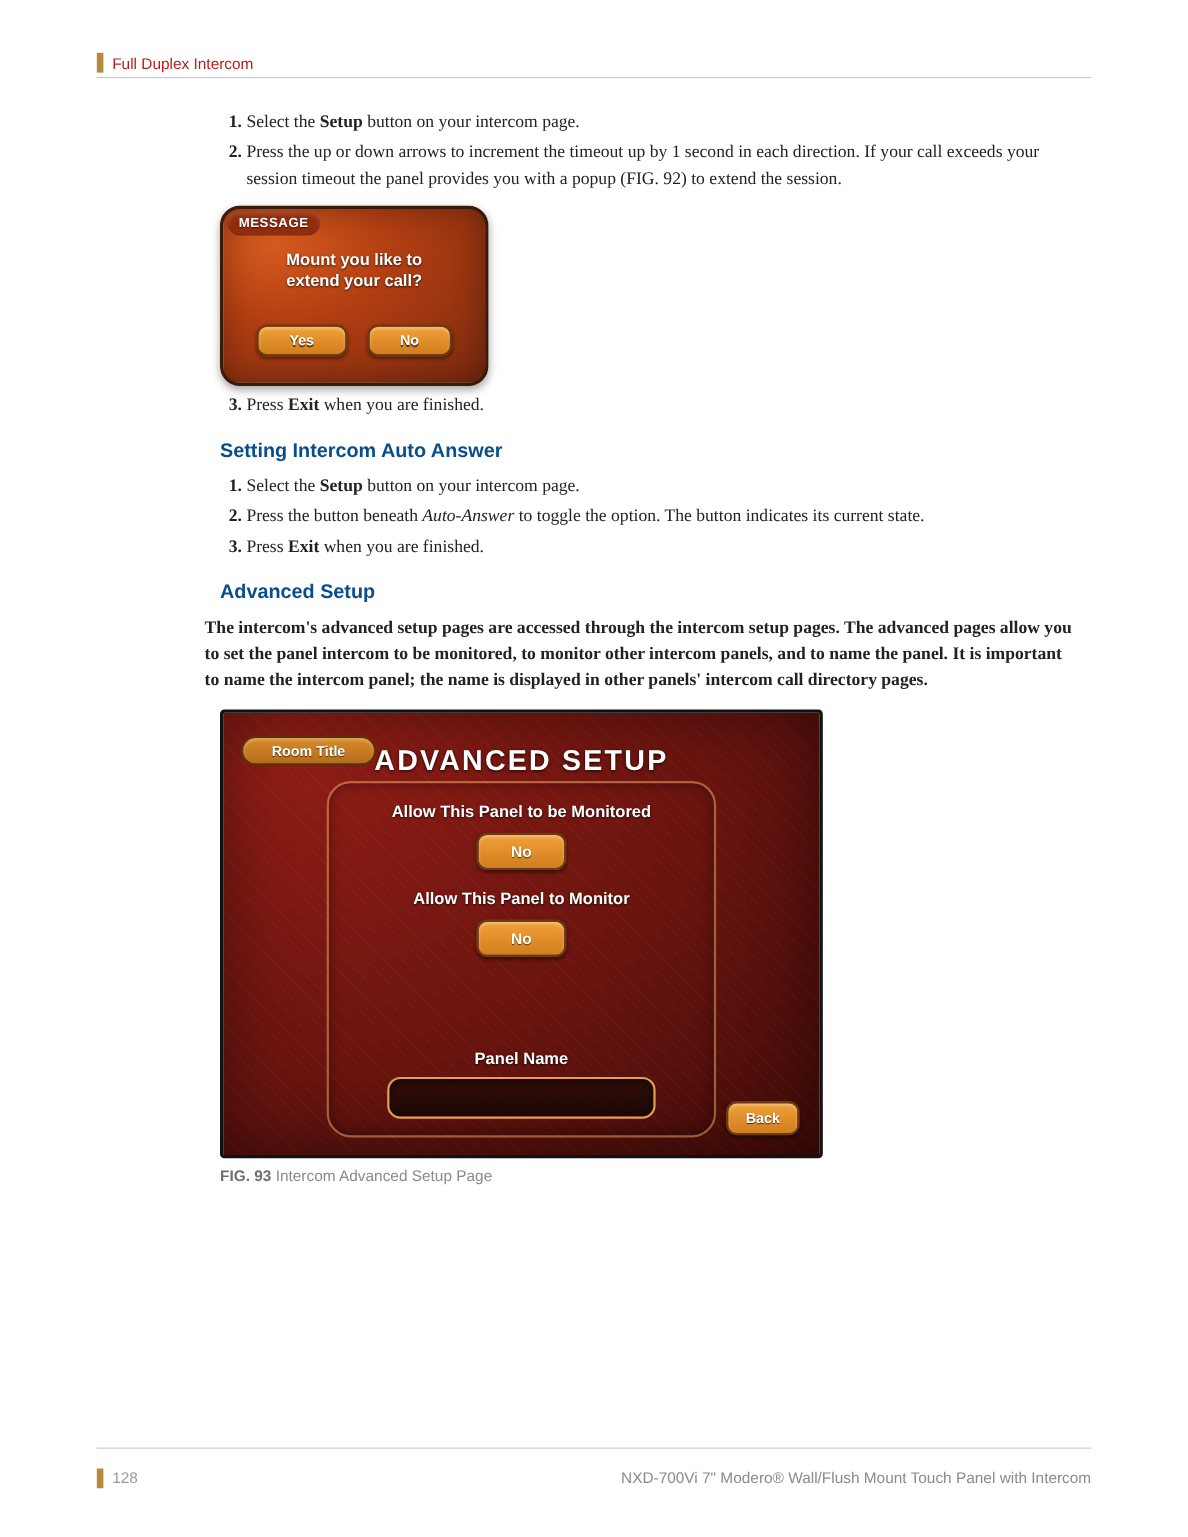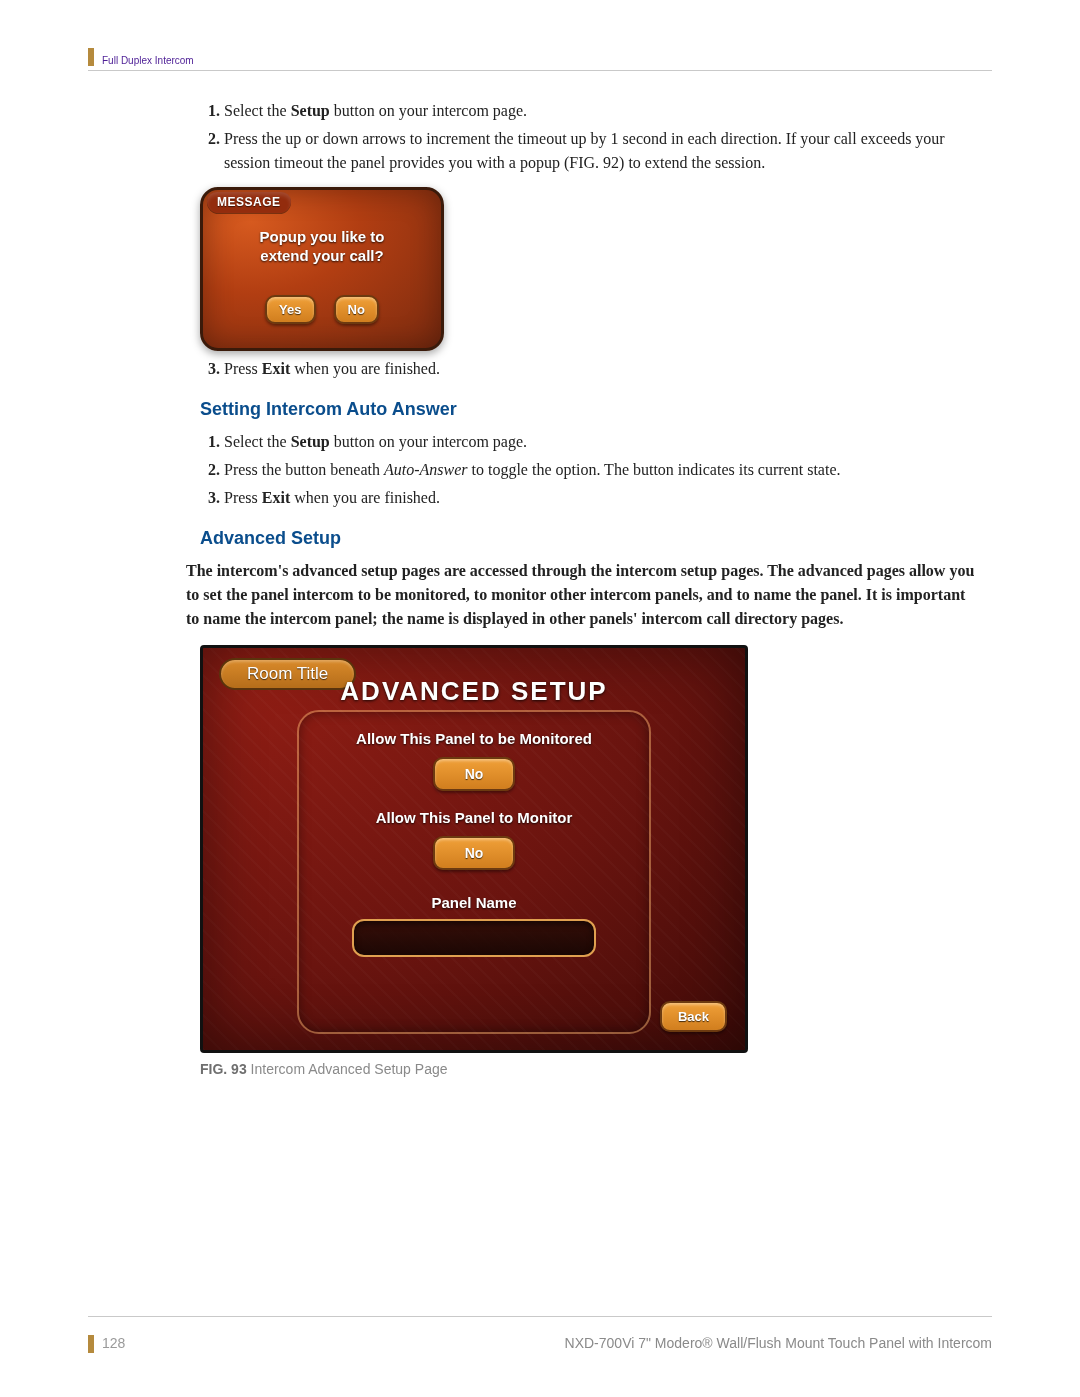--- a/index.html
+++ b/index.html
@@ -23,22 +23,22 @@
     margin-bottom: 4px;
   }
   .header-bar {
     width: 6px;
     height: 18px;
     background: #b58a3d;
     margin-right: 8px;
   }
   .header-text {
     font-family: "Segoe UI", Arial, sans-serif;
-    font-size: 10px;
-    color: #4c1d95;
+    font-size: 14px;
+    color: #b91c1c;
     font-weight: 400;
   }
   .header-line {
     border: none;
     border-top: 1px solid #c9c9c9;
     margin: 4px 0 28px 0;
   }
   .content {
     margin-left: 112px;
     margin-right: 12px;
@@ -131,46 +131,46 @@
     border-radius: 10px;
     color: #fff;
     font-family: Arial, sans-serif;
     font-weight: bold;
     font-size: 14px;
     padding: 6px 16px;
     text-shadow: 0 1px 1px rgba(0,0,0,.7);
     box-shadow: inset 0 2px 3px rgba(255,255,255,.35), 0 2px 3px rgba(0,0,0,.4);
     cursor: pointer;
   }
-  .orange-btn.small { padding: 5px 12px; font-size: 13px; }
+  .orange-btn.small { padding: 5px 28px; font-size: 13px; }
 
   
   .panel93 {
     width: 542px;
     height: 402px;
     border-radius: 4px;
     background: radial-gradient(ellipse at 10% 10%, #8f1d14 0%, #6a140f 55%, #3f0b08 100%),
                 repeating-linear-gradient(45deg, rgba(255,255,255,.02) 0 2px, rgba(0,0,0,0) 2px 12px);
     background-blend-mode: screen;
     border: 3px solid #111;
     position: relative;
     overflow: hidden;
     box-shadow: inset 0 0 60px rgba(0,0,0,.4);
     margin-top: 14px;
   }
   .panel93-room {
     position: absolute;
-    top: 10px; left: 16px;
+    top: 21px; left: 16px;
     background: linear-gradient(#d98a2a, #b56d1a);
     border: 2px solid #5a330c;
     border-radius: 18px;
     color: #fff;
     font-family: Arial, sans-serif;
-    font-weight: normal;
-    font-size: 17px;
+    font-weight: bold;
+    font-size: 13px;
     padding: 4px 26px;
     text-shadow: 0 1px 1px rgba(0,0,0,.7);
     box-shadow: inset 0 2px 3px rgba(255,255,255,.25);
   }
   .panel93-title {
     position: absolute;
     top: 28px; left: 0; right: 0;
     text-align: center;
     color: #fff;
     font-family: "Arial Narrow", Arial, sans-serif;
@@ -197,21 +197,21 @@
   }
   .panel93-btn-wrap {
     display: flex;
     justify-content: center;
     margin-top: 10px;
   }
   .orange-btn.wide {
     padding: 7px 30px;
   }
   .panel93-bottom-label {
-    margin-top: 24px;
+    margin-top: 84px;
   }
   .panel93-input {
     margin: 8px auto 0 auto;
     width: 240px;
     height: 34px;
     border: 2px solid #e0a050;
     border-radius: 12px;
     background: linear-gradient(rgba(40,12,6,.8), rgba(20,6,3,.9));
     box-shadow: inset 0 3px 6px rgba(0,0,0,.6);
   }
@@ -269,21 +269,21 @@
     <ol>
       <li>
         <span>Select the </span><span class="bold">Setup</span><span> button on your intercom page.</span>
       </li>
       <li>Press the up or down arrows to increment the timeout up by 1 second in each direction. If your call exceeds your session timeout the panel provides you with a popup (FIG. 92) to extend the session.</li>
     </ol>
 
     <div class="popup92">
       <div class="popup92-title">MESSAGE</div>
       <div class="popup92-msg">
-        <span>Popup you like to</span><br>
+        <span>Mount you like to</span><br>
         <span>extend your call?</span>
       </div>
       <div class="popup92-btns">
         <div class="orange-btn small">Yes</div>
         <div class="orange-btn small">No</div>
       </div>
     </div>
 
     <ol start="3">
       <li>

